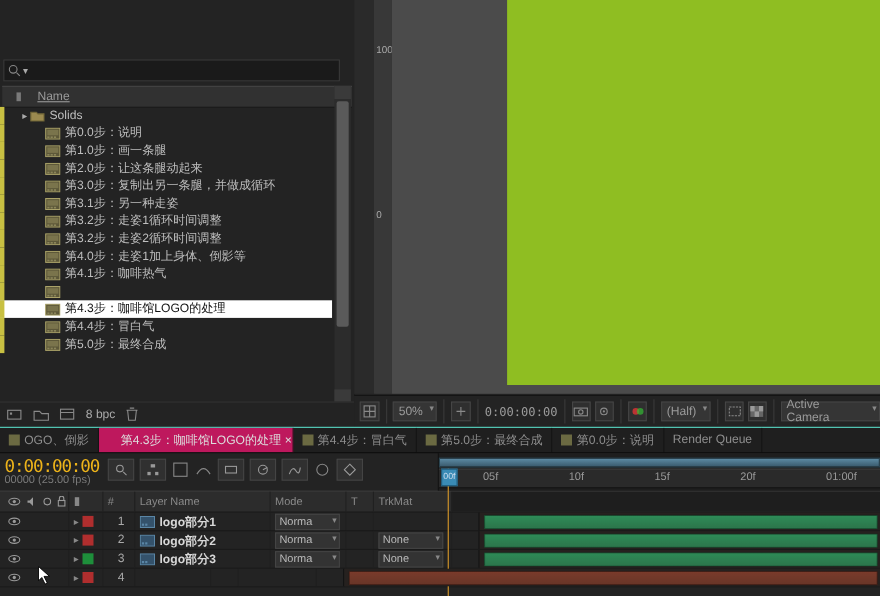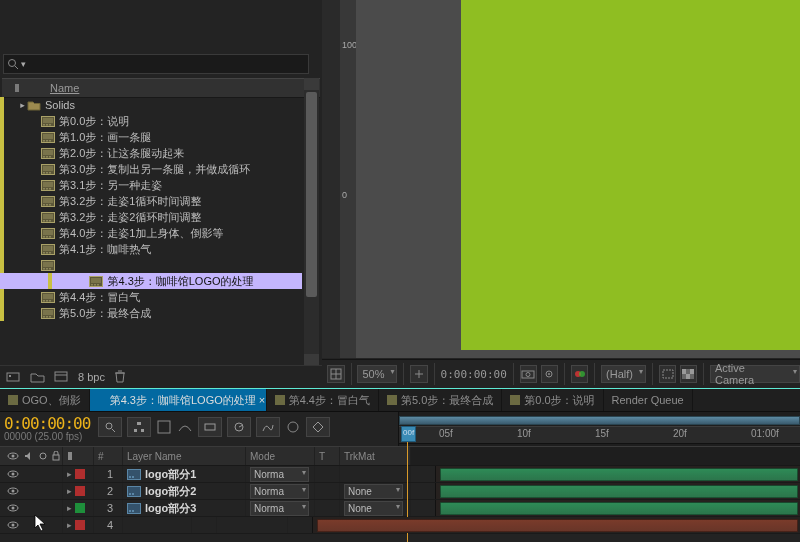--- a/index.html
+++ b/index.html
@@ -4,42 +4,42 @@
 <style>
   html,body{margin:0;padding:0;background:#1e1e1e;width:800px;height:542px;overflow:hidden;font-family:Tahoma,"Microsoft YaHei",sans-serif;font-size:11px;color:#aaa;-webkit-font-smoothing:antialiased;}
   .proj-panel{position:absolute;left:0;top:0;width:322px;height:388px;background:#232323;border-right:1px solid #111;}
   .search-row{position:absolute;left:3px;top:54px;width:304px;height:18px;background:#1a1a1a;border:1px solid #3a3a3a;display:flex;align-items:center;}
   .search-row svg{margin-left:3px;}
   .hdrbar{position:absolute;left:2px;top:78px;right:2px;height:18px;background:#313131;display:flex;align-items:center;border-top:1px solid #444;border-bottom:1px solid #181818;}
   .hdrbar span{color:#999;}
   .item-list{position:absolute;left:0px;top:97px;width:302px;bottom:22px;overflow:hidden;}
   .row{height:16px;line-height:16px;display:flex;align-items:center;color:#bfbfbf;white-space:nowrap;}
   .row .ind{display:inline-block;}
-  .row.sel{background:#c4b5fd;color:#111;justify-content:center;}
+  .row.sel{background:#ffffff;color:#111;}
   .row.sel .txt{color:#111;}
   .color-block{width:4px;height:16px;display:inline-block;}
   .twirl{width:9px;text-align:center;font-size:9px;color:#aaa;}
   .folder-ic,.comp-ic{width:14px;height:12px;display:inline-flex;align-items:center;justify-content:center;margin-right:4px;}
   .txt{color:#bfbfbf;}
   .scrollbar{position:absolute;right:3px;top:78px;width:15px;bottom:22px;background:#2c2c2c;}
   .scroll-thumb{position:absolute;left:2px;right:2px;top:2px;height:205px;background:#5a5a5a;border-radius:2px;}
   .scroll-arrow{position:absolute;left:0;right:0;height:12px;background:#3a3a3a;}
   .bottombar{position:absolute;left:0;right:0;bottom:0;height:22px;background:#232323;border-top:1px solid #333;display:flex;align-items:center;padding-left:6px;gap:8px;}
   .viewer{position:absolute;left:322px;top:0;right:0;height:388px;background:#242424;}
   .canvas{position:absolute;left:105px;top:-30px;width:370px;height:380px;background:#8fbe22;}
   .viewer-rulerV{position:absolute;left:18px;top:0;width:16px;bottom:30px;background:#383838;border-right:1px solid #1b1b1b;}
   .viewer-tools{position:absolute;left:0;top:0;width:18px;bottom:30px;background:#2a2a2a;border-right:1px solid #1a1a1a;}
   .status{position:absolute;left:0;right:0;bottom:0;height:28px;background:#232323;border-top:1px solid #141414;display:flex;align-items:center;color:#9a9a9a;}
   .dd{height:16px;background:#353535;border:1px solid #444;padding:0 12px 0 4px;display:inline-flex;align-items:center;position:relative;}
   .dd:after{content:"▾";position:absolute;right:2px;top:1px;font-size:8px;color:#888;}
   .status .sep{width:1px;height:22px;background:#3a3a3a;margin:0 6px;}
   .timeline{position:absolute;left:0;top:388px;right:0;bottom:0;background:#232323;border-top:1px solid #5eead4;}
   .tabs{height:22px;background:#1f1f1f;display:flex;border-bottom:1px solid #0e0e0e;}
   .tab{height:22px;display:flex;align-items:center;padding:0 8px;color:#8e8e8e;gap:4px;border-right:1px solid #141414;white-space:nowrap;max-width:160px;overflow:hidden;}
-  .tab.active{background:#0369a1;color:#ddd;gap:12px;}
+  .tab.active{background:#be185d;color:#ddd;gap:12px;}
   .tab-ic{width:10px;height:10px;background:#6b6a42;display:inline-block;}
   .tl-top{height:34px;display:flex;}
   .tl-top-left{width:398px;border-right:1px solid #111;position:relative;}
   .tc{position:absolute;left:4px;top:2px;font-family:monospace;font-size:16px;color:#edb31a;letter-spacing:-1px;}
   .fps{position:absolute;left:4px;top:19px;font-size:10px;color:#7a7a7a;}
   .toolbtns{position:absolute;left:98px;top:5px;display:flex;gap:5px;align-items:center;}
   .tbtn{width:22px;height:18px;background:#303030;border:1px solid #444;display:flex;align-items:center;justify-content:center;}
   .tl-toprule{flex:1;position:relative;background:#1e1e1e;}
   .ruler{position:absolute;left:0;right:0;top:14px;height:16px;background:#2a2a2a;border-top:1px solid #3c3c3c;border-bottom:1px solid #111;}
   .ruler span{position:absolute;top:1px;font-size:10px;color:#999;}
@@ -67,21 +67,21 @@
         <circle cx="5" cy="5" r="3.5" stroke="#888" stroke-width="1" fill="none"></circle>
         <line x1="8" y1="8" x2="11" y2="11" stroke="#888" stroke-width="1"></line>
       </svg>
     <span style="margin-left:2px;font-size:9px;">▾</span>
   </div>
   <div class="hdrbar">
     <span style="width:12px;"></span>
     <svg width="12" height="10">
         <rect x="1" y="1" width="4" height="8" fill="#7a7a7a"></rect>
       </svg>
-    <span style="margin-left:24px;text-decoration:underline;">Name</span>
+    <span style="margin-left:8px;text-decoration:underline;">Name</span>
   </div>
   <div class="item-list" id="itemlist">
       <div class="row">
         <span class="color-block" style="background: rgb(200, 192, 66);"></span>
         <span class="ind" style="width: 14px;"></span>
         <span class="twirl">▸</span>
         <span class="folder-ic">
           <svg width="14" height="11">
             <path d="M1 2h5l1.5 1.5H13V10H1z" fill="#9c8a4f" stroke="#6f6437"></path>
           </svg>

